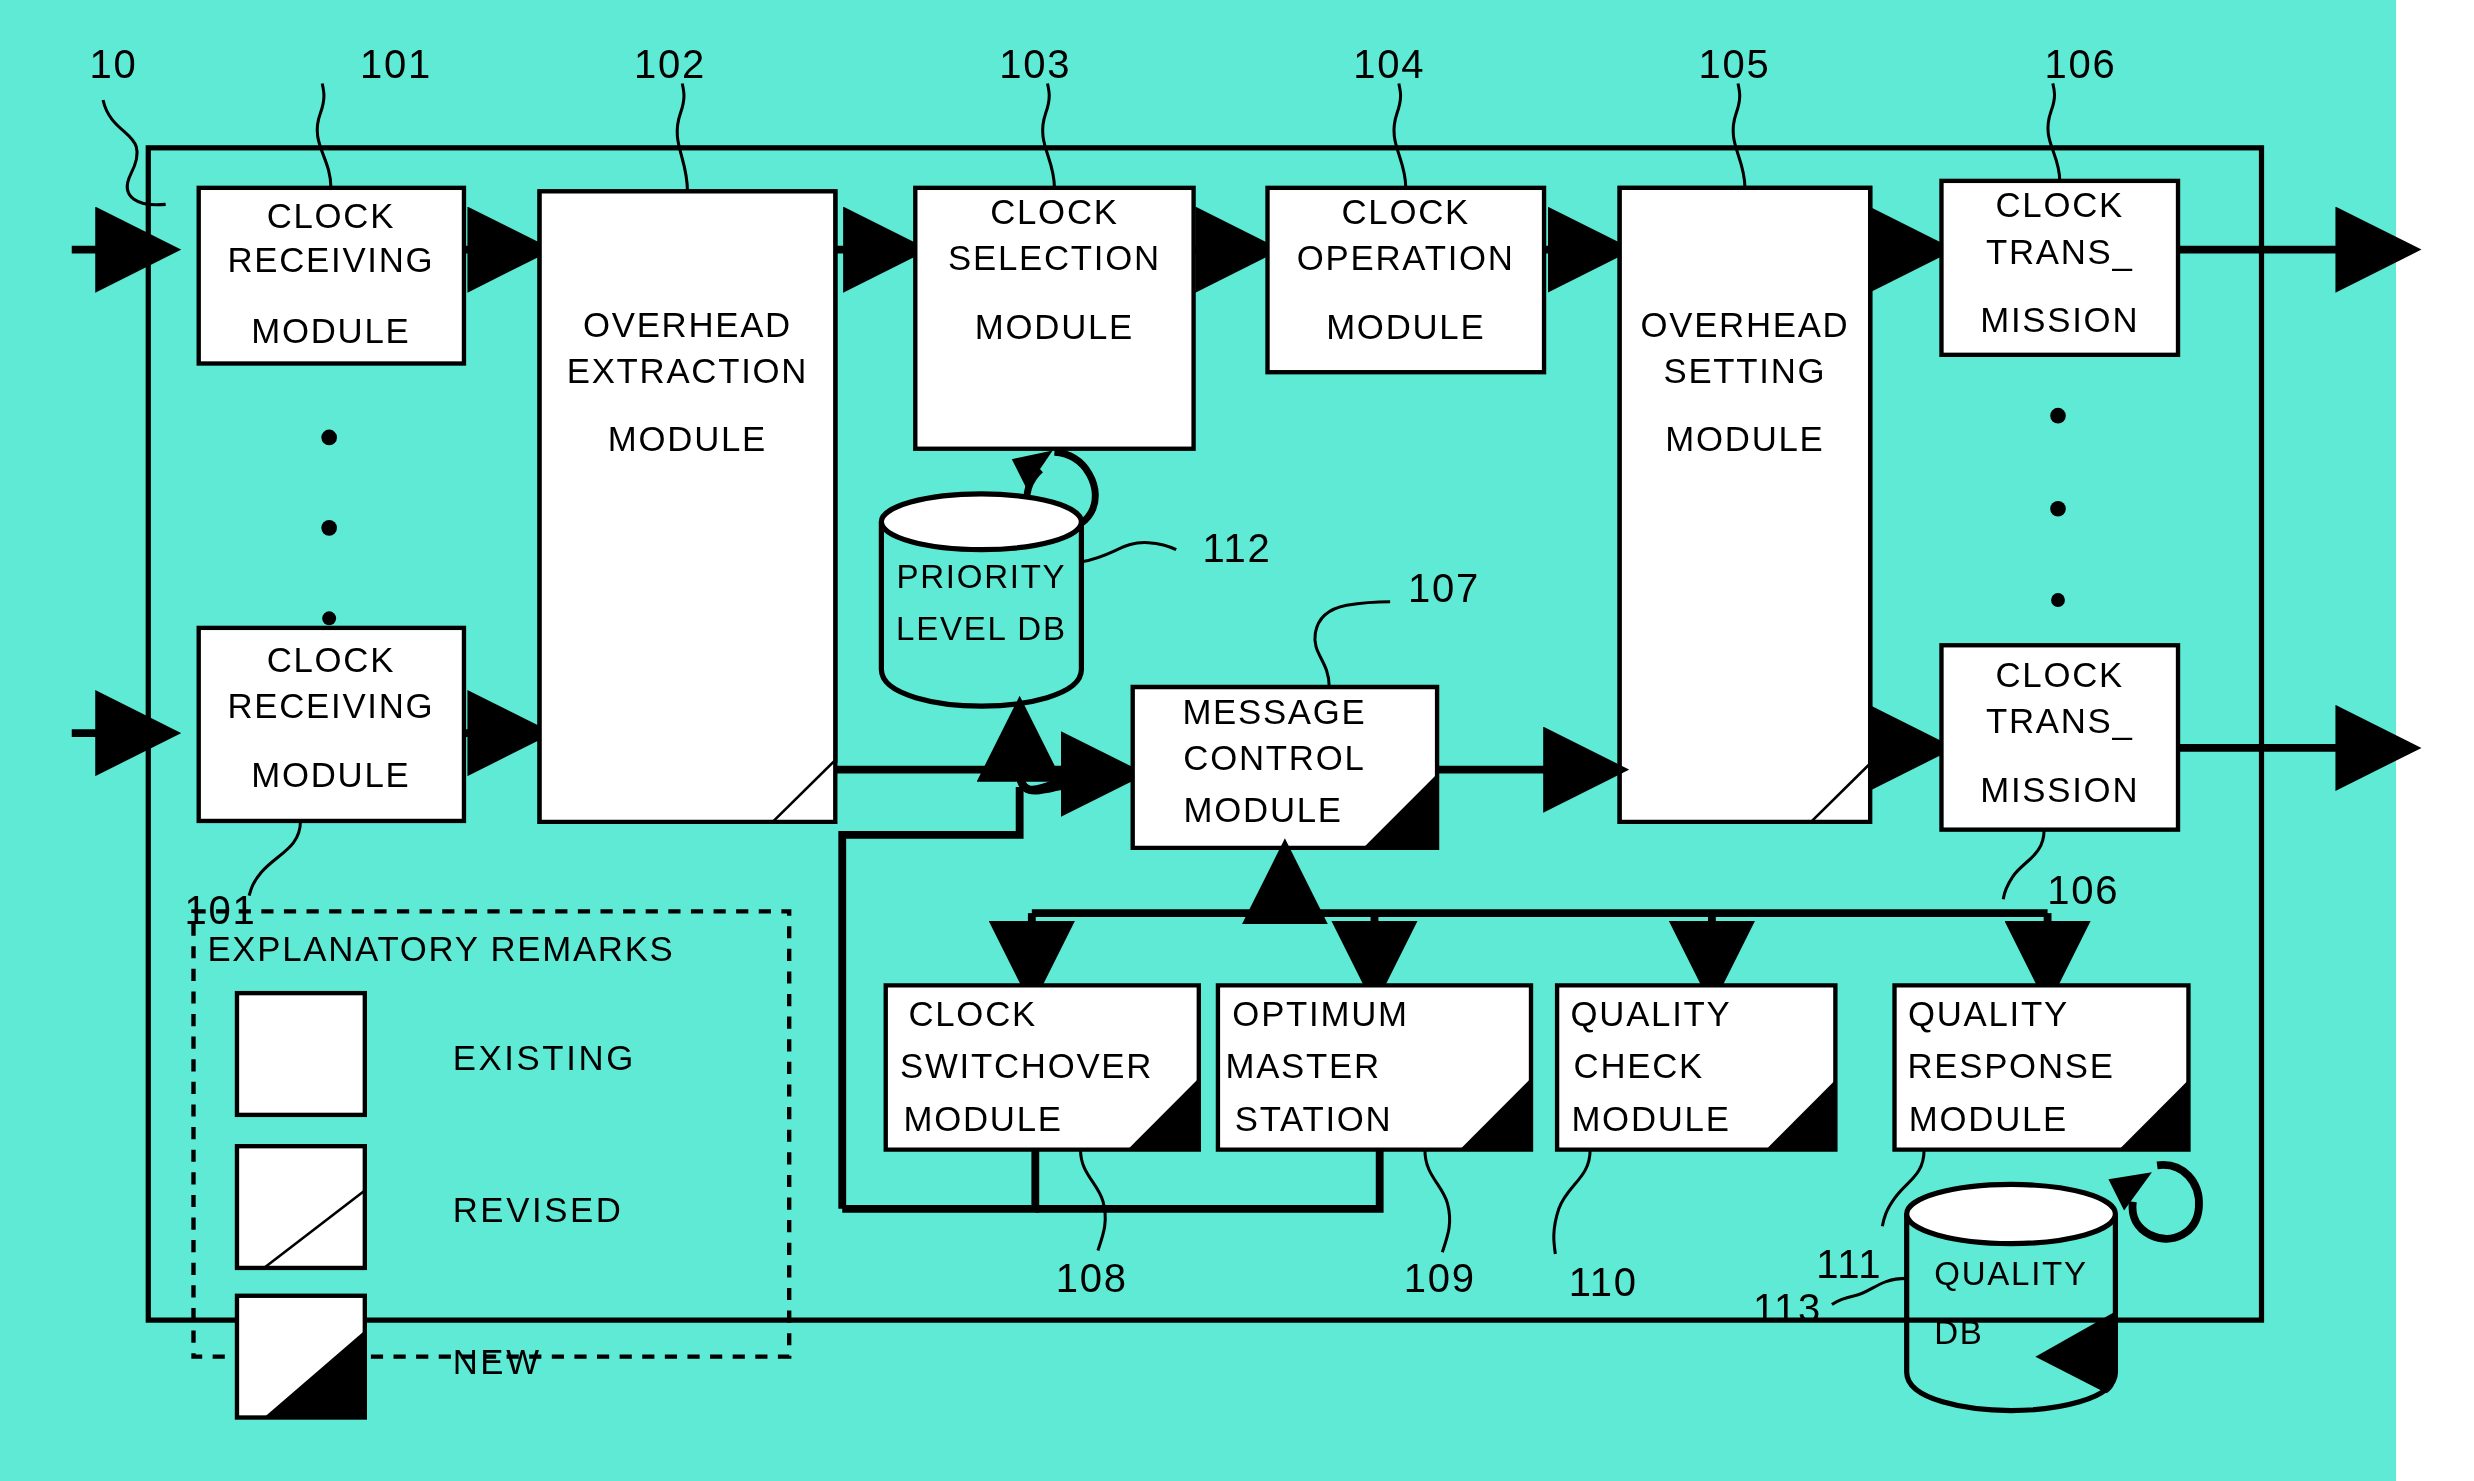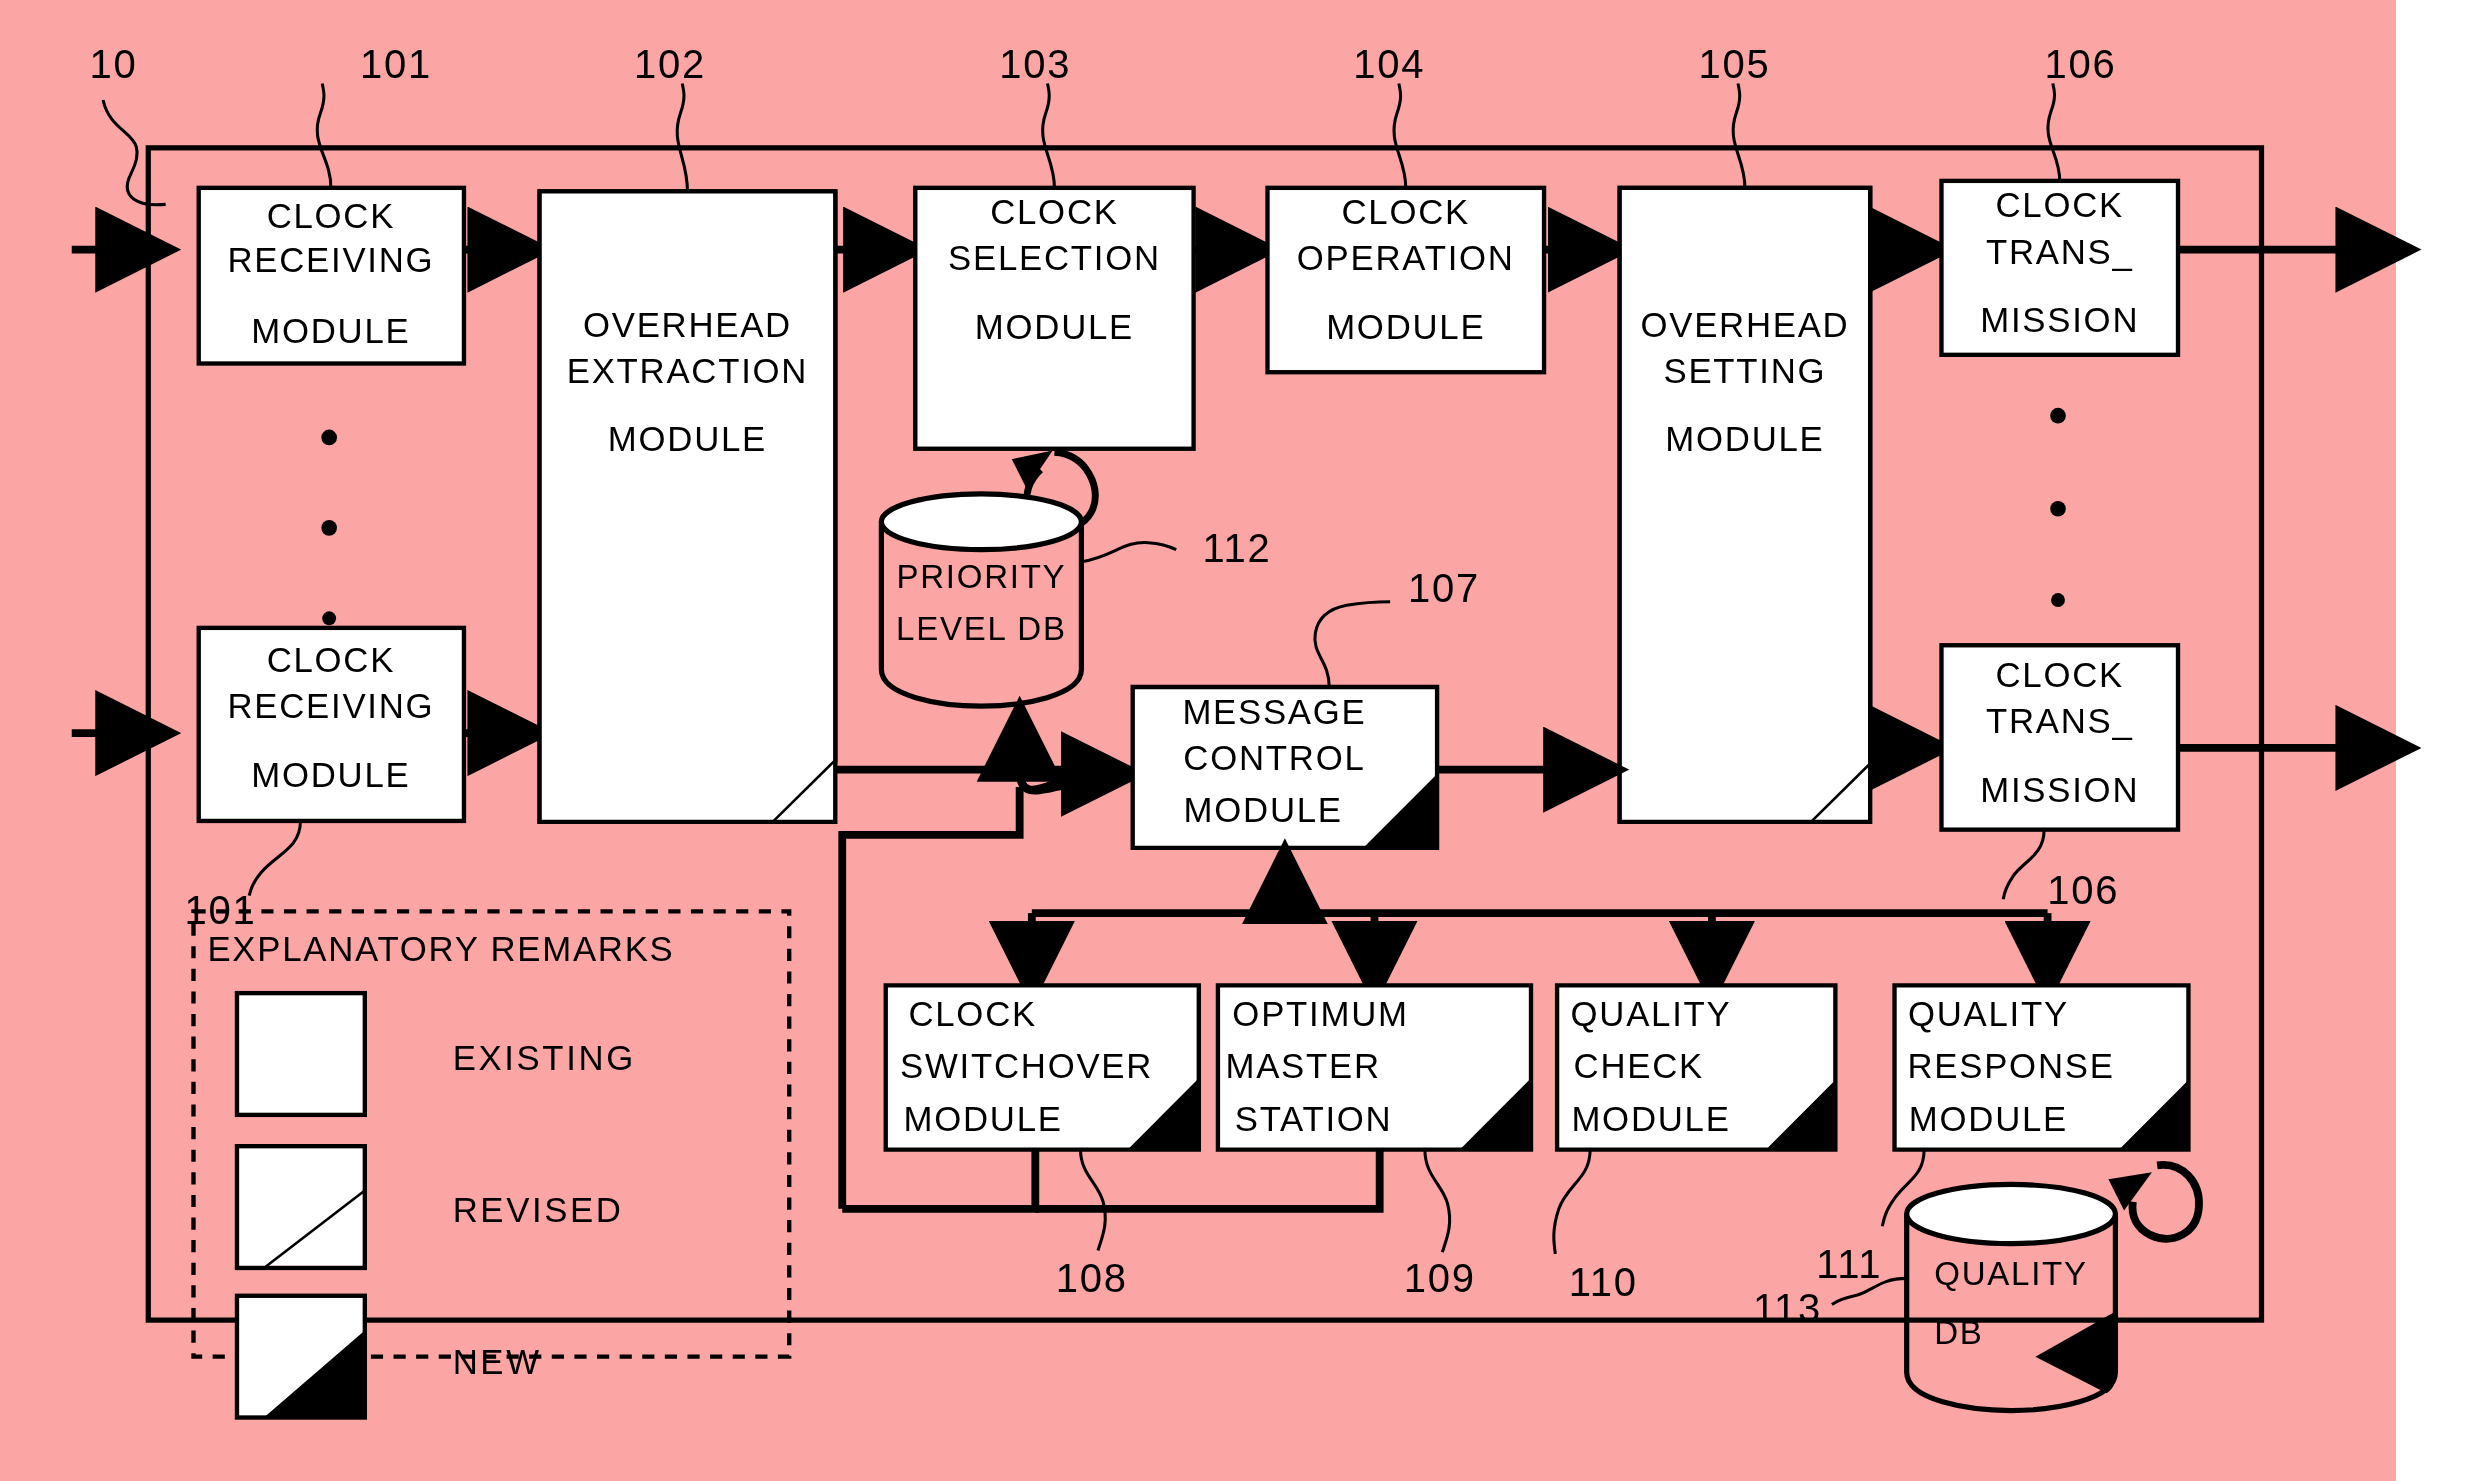--- a/index.html
+++ b/index.html
@@ -1,18 +1,18 @@
 <!DOCTYPE html>
 <html style="font-size:14px"><head>
 <meta charset="utf-8">
 <style>
   html,body{margin:0;padding:0;background:#fff;}
   body{width:2475px;height:1481px;overflow:hidden;
        font-family:"Liberation Sans", sans-serif;}
-  #stage{position:relative;width:2396px;height:1481px;background:#fca5a5;}
+  #stage{position:relative;width:2396px;height:1481px;background:#5eead4;}
   svg{position:absolute;left:0;top:0;}
   text{font-family:"Liberation Sans", sans-serif; fill:#000; letter-spacing:1.5px;}
   .blk{font-size:40px; text-anchor:middle; letter-spacing:2px;}
   .num{font-size:46px; text-anchor:middle; letter-spacing:2px;}
   .legendtitle{font-size:40px; text-anchor:start; letter-spacing:2px;}
   .legendlbl{font-size:40px; text-anchor:start; letter-spacing:3px;}
   .dbtxt{font-size:38px; text-anchor:middle; letter-spacing:2px;}
   .box{stroke:#000;stroke-width:5;fill:#fff;}
   .thin{stroke:#000;stroke-width:3;fill:none;}
   .lead{stroke:#000;stroke-width:3.5;fill:none;}

